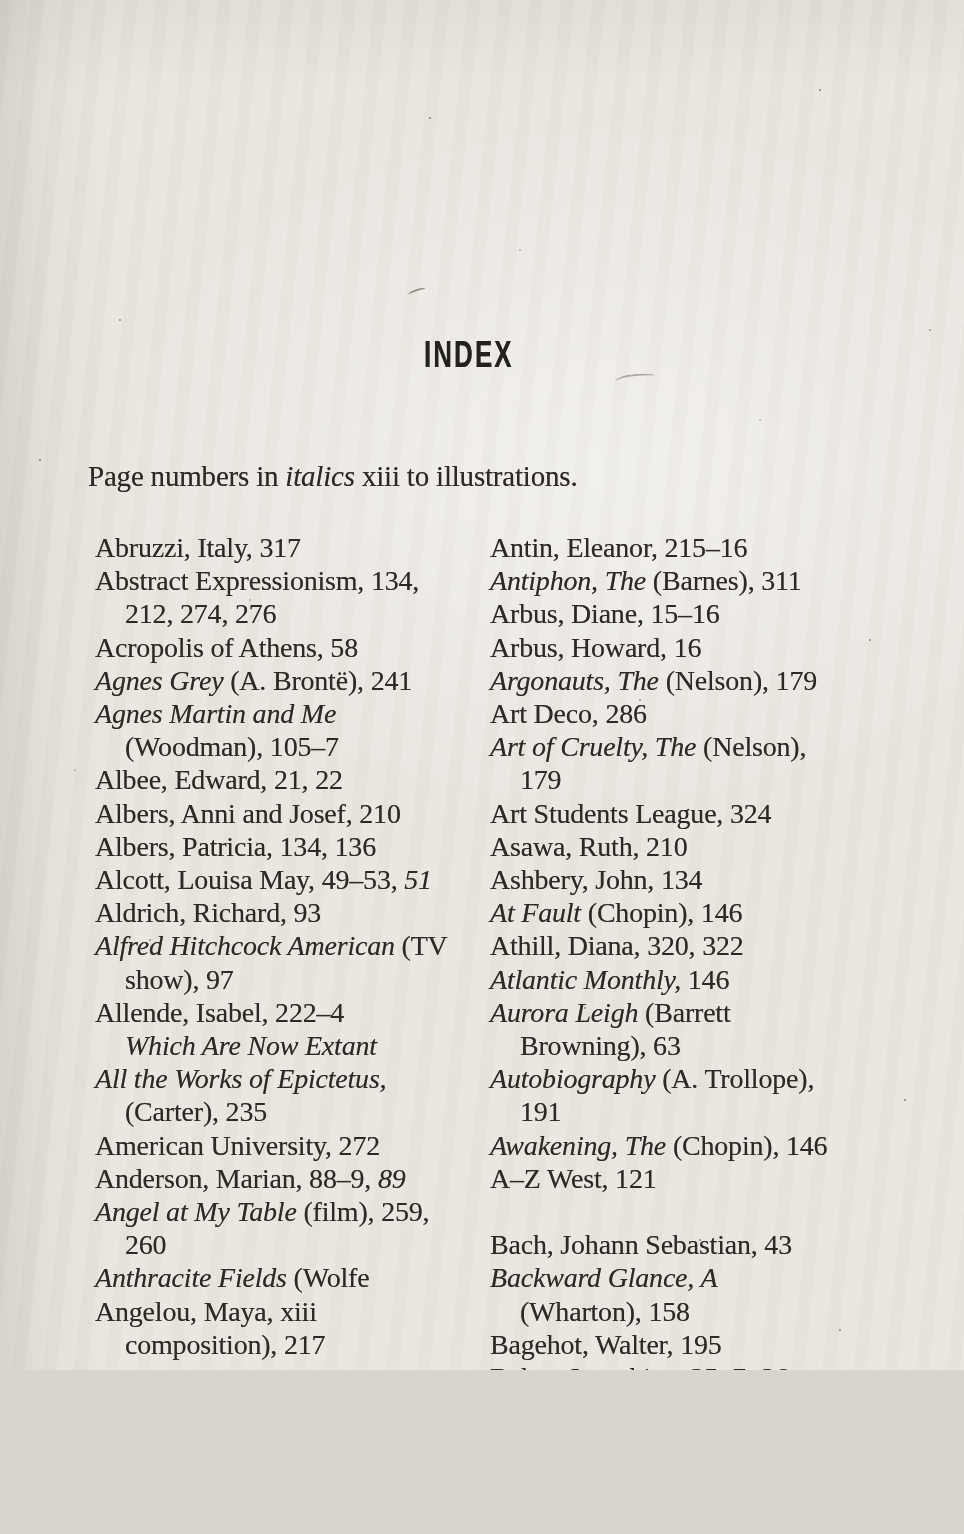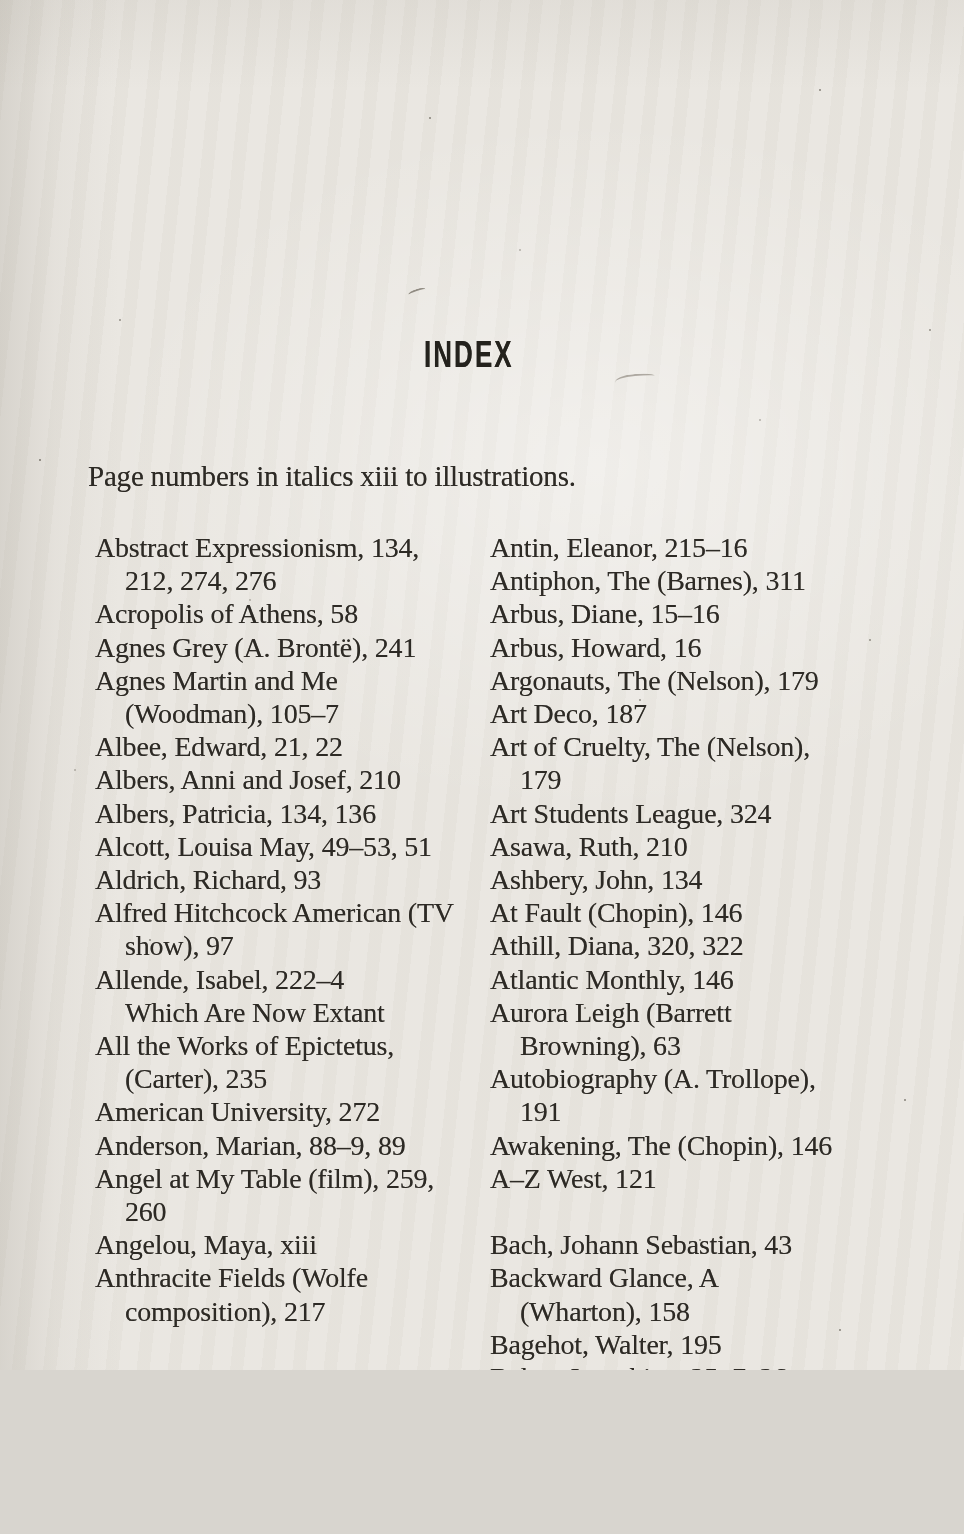--- a/index.html
+++ b/index.html
@@ -83,32 +83,33 @@
     position:absolute;top:531px;
     font-size:28px;line-height:33.2px;
     letter-spacing:-0.2px;
     text-shadow:0 0 0.5px rgba(45,42,37,0.55);
   }
   .col.left{left:95px;width:386px;}
   .col.right{left:490px;width:400px;}
   .line{white-space:nowrap;}
   .line.indent{padding-left:30px;}
   .line.blank{height:33.2px;}
-  .it{}
+  .it{font-style:italic;}
 </style>
 </head>
 <body>
 
 <div class="page">
   <div class="specks"></div>
   <div class="pen-mark-2"></div>
   <div class="title">INDEX</div>
   <div class="pen-mark-1"></div>
   <div class="note"><span class="ro">Page numbers in </span><span class="it">italics</span><span class="ro"> xiii to illustrations.</span></div>
   <div class="col left">
+      <div class="line"><span class="ro">Abruzzi, Italy, 317</span></div>
       <div class="line"><span class="ro">Abstract Expressionism, 134,</span></div>
       <div class="line indent"><span class="ro">212, 274, 276</span></div>
       <div class="line"><span class="ro">Acropolis of Athens, 58</span></div>
       <div class="line"><span class="it">Agnes Grey</span><span class="ro"> (A. Brontë), 241</span></div>
       <div class="line"><span class="it">Agnes Martin and Me</span></div>
       <div class="line indent"><span class="ro">(Woodman), 105–7</span></div>
       <div class="line"><span class="ro">Albee, Edward, 21, 22</span></div>
       <div class="line"><span class="ro">Albers, Anni and Josef, 210</span></div>
       <div class="line"><span class="ro">Albers, Patricia, 134, 136</span></div>
       <div class="line"><span class="ro">Alcott, Louisa May, 49–53, </span><span class="it">51</span></div>
@@ -116,31 +117,31 @@
       <div class="line"><span class="it">Alfred Hitchcock American</span><span class="ro"> (TV</span></div>
       <div class="line indent"><span class="ro">show), 97</span></div>
       <div class="line"><span class="ro">Allende, Isabel, 222–4</span></div>
       <div class="line indent"><span class="it">Which Are Now Extant</span></div>
       <div class="line"><span class="it">All the Works of Epictetus,</span></div>
       <div class="line indent"><span class="ro">(Carter), 235</span></div>
       <div class="line"><span class="ro">American University, 272</span></div>
       <div class="line"><span class="ro">Anderson, Marian, 88–9, </span><span class="it">89</span></div>
       <div class="line"><span class="it">Angel at My Table</span><span class="ro"> (film), 259,</span></div>
       <div class="line indent"><span class="ro">260</span></div>
+      <div class="line"><span class="it">Anthracite Fields</span><span class="ro"> (Wolfe</span></div>
       <div class="line"><span class="ro">Angelou, Maya, xiii</span></div>
-      <div class="line"><span class="it">Anthracite Fields</span><span class="ro"> (Wolfe</span></div>
       <div class="line indent"><span class="ro">composition), 217</span></div>
     </div>
   <div class="col right">
       <div class="line"><span class="ro">Antin, Eleanor, 215–16</span></div>
       <div class="line"><span class="it">Antiphon, The</span><span class="ro"> (Barnes), 311</span></div>
       <div class="line"><span class="ro">Arbus, Diane, 15–16</span></div>
       <div class="line"><span class="ro">Arbus, Howard, 16</span></div>
       <div class="line"><span class="it">Argonauts, The</span><span class="ro"> (Nelson), 179</span></div>
-      <div class="line"><span class="ro">Art Deco, 187</span></div>
+      <div class="line"><span class="ro">Art Deco, 286</span></div>
       <div class="line"><span class="it">Art of Cruelty, The</span><span class="ro"> (Nelson),</span></div>
       <div class="line indent"><span class="ro">179</span></div>
       <div class="line"><span class="ro">Art Students League, 324</span></div>
       <div class="line"><span class="ro">Asawa, Ruth, 210</span></div>
       <div class="line"><span class="ro">Ashbery, John, 134</span></div>
       <div class="line"><span class="it">At Fault</span><span class="ro"> (Chopin), 146</span></div>
       <div class="line"><span class="ro">Athill, Diana, 320, 322</span></div>
       <div class="line"><span class="it">Atlantic Monthly,</span><span class="ro"> 146</span></div>
       <div class="line"><span class="it">Aurora Leigh</span><span class="ro"> (Barrett</span></div>
       <div class="line indent"><span class="ro">Browning), 63</span></div>

